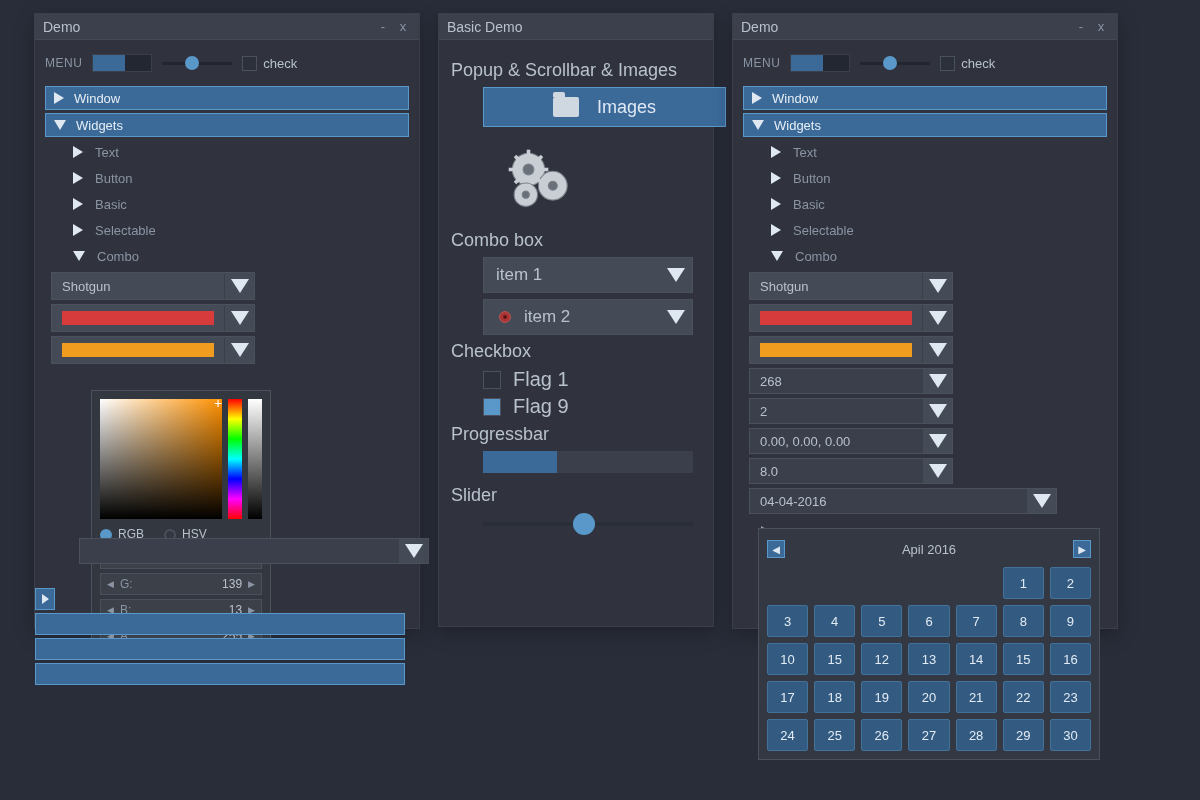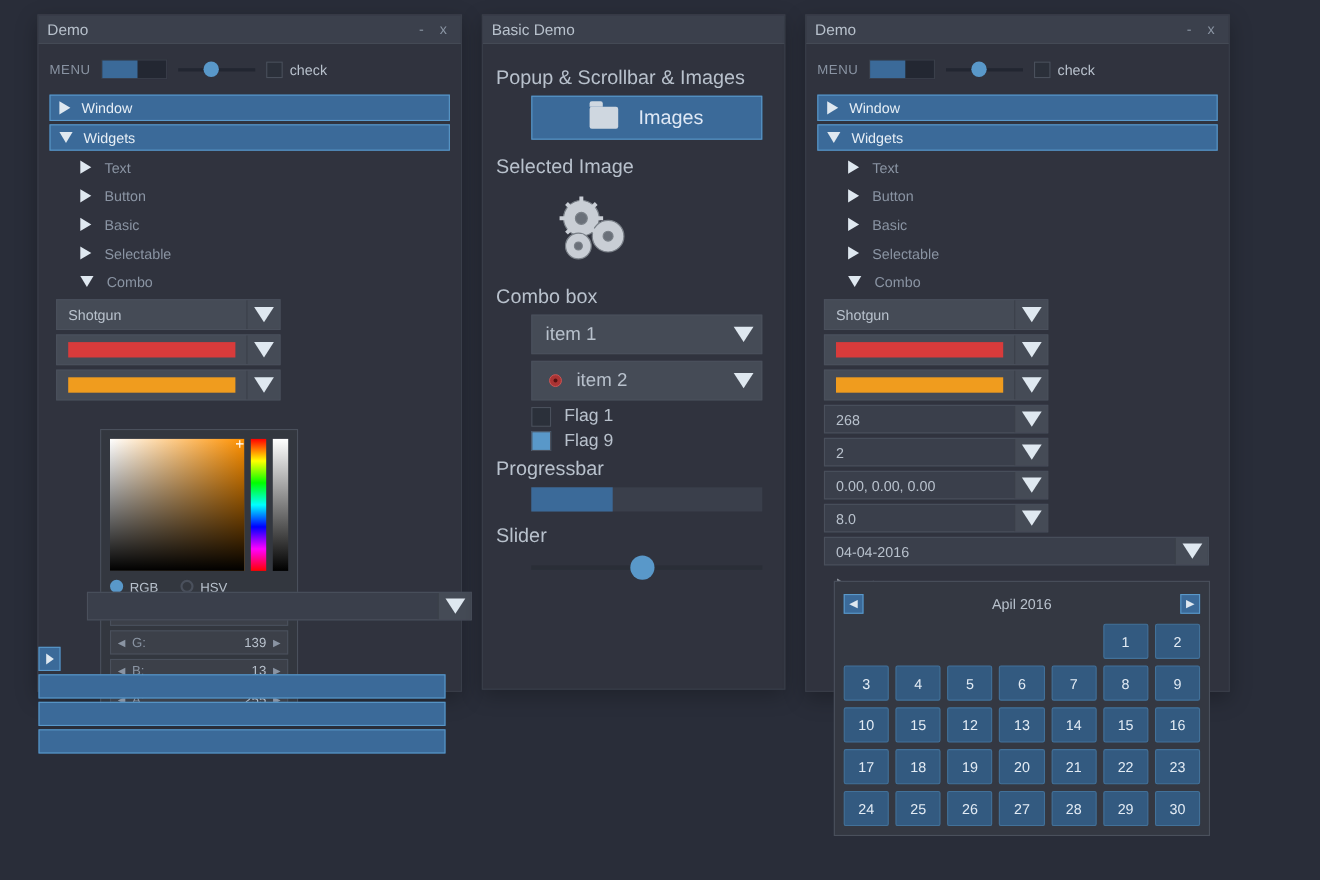--- a/index.html
+++ b/index.html
@@ -51,40 +51,40 @@
   .swatch{flex:1;height:14px}
 
   
   .picker{background:#33373f;border:1px solid var(--field-border);padding:8px;width:180px}
   .picker .area{display:flex;height:120px;gap:6px}
   .picker .sv{flex:1;position:relative;background:linear-gradient(to top,#000,transparent),linear-gradient(to right,#fff,#ff9100)}
   .picker .cross{position:absolute;width:12px;height:12px;color:#fff;font-size:14px;line-height:12px;text-align:center}
   .picker .hue{width:14px;background:linear-gradient(#f00,#ff0,#0f0,#0ff,#00f,#f0f,#f00)}
   .picker .alpha{width:14px;background:linear-gradient(#fff,#000)}
   .picker .modes{display:flex;gap:20px;margin:8px 0 6px}
-  .radio{display:flex;align-items:flex-start;gap:6px;font-size:12px}
+  .radio{display:flex;align-items:flex-end;gap:6px;font-size:12px}
   .radio .dot{width:12px;height:12px;border-radius:50%;border:2px solid var(--field-border)}
   .radio .dot.on{background:var(--accent-light);border-color:var(--accent-light)}
   .nrow{display:flex;align-items:center;height:22px;background:#3c4049;border:1px solid var(--field-border);margin-bottom:4px;padding:0 6px;font-size:12px;color:var(--text-dim);gap:6px}
   .nrow .nlabel{flex:1}
   .nrow .nval{color:var(--text)}
   .nrow .ar{font-size:9px;color:var(--text-dim)}
 
   
   .section-h{color:var(--text);font-size:18px;margin:6px 0}
-  .bigbtn{display:flex;align-items:center;justify-content:center;height:40px;width:210px;background:var(--accent);border:1px solid var(--accent-light);color:#dfe8f5;font-size:18px;gap:18px;margin:6px 0 14px 32px}
+  .bigbtn{display:flex;align-items:center;justify-content:center;height:40px;width:243px;background:var(--accent);border:1px solid var(--accent-light);color:#dfe8f5;font-size:18px;gap:18px;margin:6px 0 14px 32px}
   .folder{width:26px;height:20px;background:#cfd7e0;border-radius:2px;position:relative}
   .folder::before{content:"";position:absolute;top:-5px;left:0;width:12px;height:5px;background:#cfd7e0;border-radius:2px 2px 0 0}
   .gear-img{width:90px;height:75px;margin:8px 0 14px 46px;position:relative}
   .gear-img svg{width:100%;height:100%}
   .combo-lg{display:flex;align-items:center;height:36px;background:var(--combo);border:1px solid var(--field-border);margin:6px 0 6px 32px;width:210px;padding:0 12px;gap:10px;color:var(--text);font-size:17px}
   .combo-lg .cval{flex:1}
   .combo-lg .caret{width:32px;height:100%;display:flex;align-items:center;justify-content:center;margin-right:-12px}
   .combo-lg .mini-icon{width:18px;height:18px;color:#b34444}
-  .chk-lg{display:flex;align-items:center;gap:12px;margin:4px 0 4px 32px;font-size:16px}
+  .chk-lg{display:flex;align-items:center;gap:12px;margin:4px 0 4px 32px;font-size:20px}
   .chk-lg .box{width:18px;height:18px;background:#2b303a;border:1px solid var(--field-border)}
   .chk-lg .box.checked{background:var(--accent-light)}
   .prog{width:210px;height:22px;background:var(--field);margin:4px 0 12px 32px}
   .prog div{height:100%;background:var(--accent)}
   .slide{width:210px;height:24px;margin:4px 0 4px 32px;position:relative;display:flex;align-items:center}
   .slide .track{height:4px;width:100%;background:#2a2e37}
   .slide .thumb{position:absolute;width:22px;height:22px;border-radius:50%;background:var(--accent-light)}
 
   
   .calendar{position:absolute;background:#343842;border:1px solid var(--field-border);padding:8px;width:342px}
@@ -242,21 +242,20 @@
 <div class="window" style="left:438px;top:13px;width:276px;height:614px">
   <div class="titlebar">
       <span>Basic Demo</span>
     </div>
   <div class="body" style="padding:14px 12px">
     <div class="section-h">Popup &amp; Scrollbar &amp; Images</div>
     <div class="bigbtn">
         <span class="folder"></span>
         <span>Images</span>
       </div>
-    <div class="section-h">Selected Image</div>
     <div class="gear-img">
       <svg viewBox="0 0 100 80">
           <g fill="#c9ced5" stroke="#7a8088" stroke-width="1.2">
         <circle cx="35" cy="30" r="18"></circle>
             <circle cx="35" cy="30" r="6" fill="#6a7079"></circle>
         <circle cx="62" cy="48" r="16"></circle>
             <circle cx="62" cy="48" r="5" fill="#6a7079"></circle>
         <circle cx="32" cy="58" r="13"></circle>
             <circle cx="32" cy="58" r="4" fill="#6a7079"></circle>
         <g stroke-width="4" stroke="#c9ced5">
@@ -282,20 +281,21 @@
     <div class="combo-lg">
       <span class="mini-icon"><svg viewBox="0 0 20 20">
             <circle cx="10" cy="10" r="6" fill="#a33" stroke="#c55"></circle>
             <circle cx="10" cy="10" r="2" fill="#511"></circle>
           </svg></span>
       <span class="cval">item 2</span>
         <span class="caret">
           <span class="tri big-down"></span>
         </span>
     </div>
+    <div class="section-h">Checkbox</div>
     <div class="chk-lg">
         <span class="box"></span>
         <span>Flag 1</span>
       </div>
     <div class="chk-lg">
         <span class="box checked"></span>
         <span>Flag 9</span>
       </div>
     <div class="section-h">Progressbar</div>
     <div class="prog">
@@ -402,21 +402,21 @@
           </span>
         </div>
         <div class="combo slim">
           <span class="cval">8.0</span>
           <span class="caret">
             <span class="tri big-down"></span>
           </span>
         </div>
       </div>
 
-    <div class="combo slim" style="margin-left:6px;width:350px">
+    <div class="combo slim" style="margin-left:6px;width:308px">
         <span class="cval">04-04-2016</span>
         <span class="caret">
           <span class="tri big-down"></span>
         </span>
       </div>
 
     <div id="right-behind" style="margin-top:6px;opacity:.6">
         <div class="treeitem" style="padding-left:18px">
           <span class="tri right"></span>
           <span>Chart</span>

